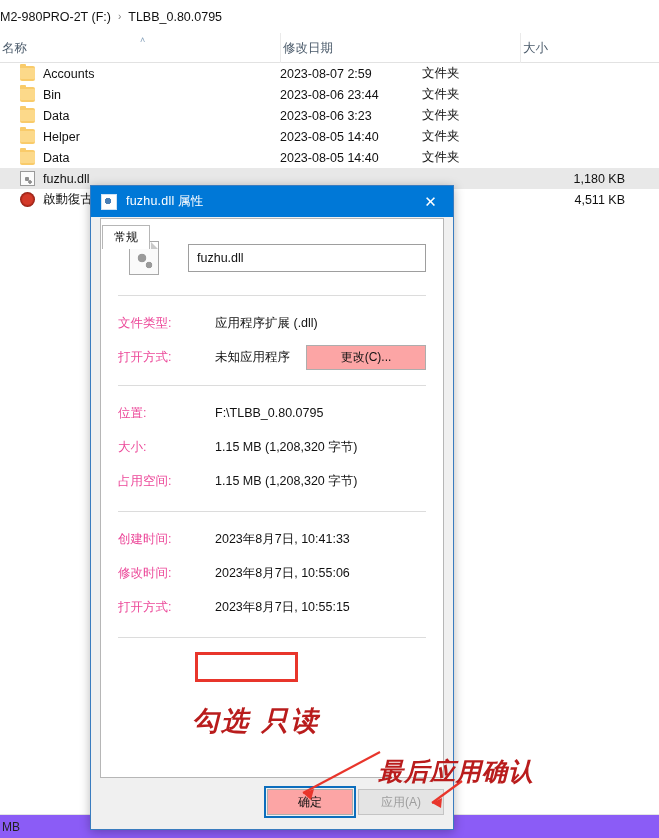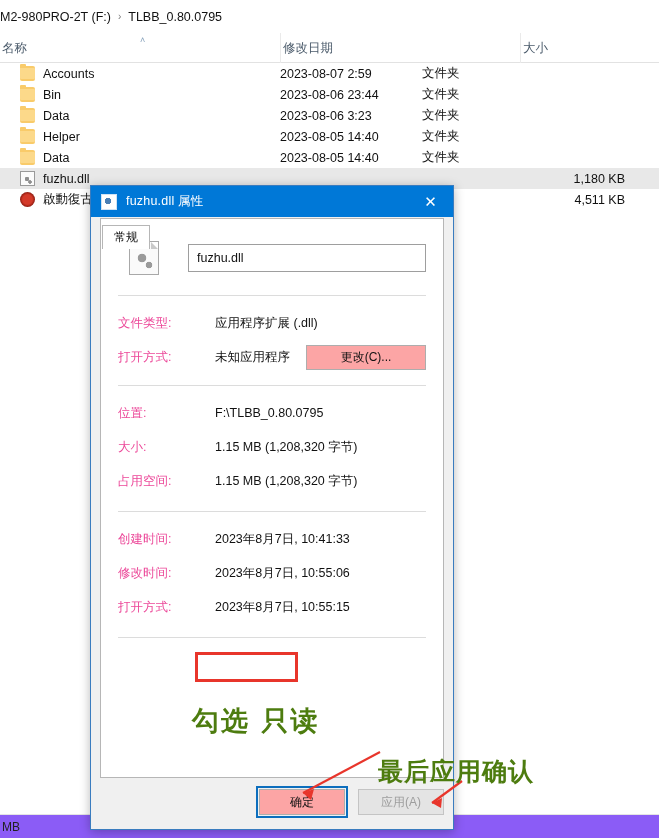--- a/index.html
+++ b/index.html
@@ -182,30 +182,30 @@
     border:solid #111; border-width:0 1.6px 1.6px 0; transform:rotate(42deg);
   }
 
   .redbox {
     position:absolute; left:195px; top:652px; width:103px; height:30px;
     border:3px solid #e8352b; pointer-events:none; z-index:40;
   }
 
   .btnbar {
     position:absolute; left:9px; right:9px; bottom:11px; height:32px;
-    display:flex; justify-content:flex-end; align-items:center; gap:10px;
+    display:flex; justify-content:flex-end; align-items:center; gap:2px;
   }
   .btn-main { width:86px; height:26px; }
   .btn-ok-wrap { border:2px solid #0c6ebd; padding:1px; }
 
   
   .anno {
-    position:absolute; color:#4d7c0f;
+    position:absolute; color:#b91c1c;
     font-family:"DejaVu Sans","Liberation Sans", sans-serif;
-    font-weight:bold; z-index:50; white-space:nowrap;
+    font-weight:bold; z-index:50; white-space:nowrap;font-style:italic;
   }
   #anno-readonly { left:192px; top:703px; font-size:27px; letter-spacing:2px; }
   #anno-apply { left:378px; top:755px; font-size:25px; letter-spacing:1px; }
   svg.anno-svg { position:absolute; left:0; top:0; width:659px; height:838px;
                  pointer-events:none; z-index:49; }
 </style>
 </head>
 <body>
 
 <div id="explorer">

